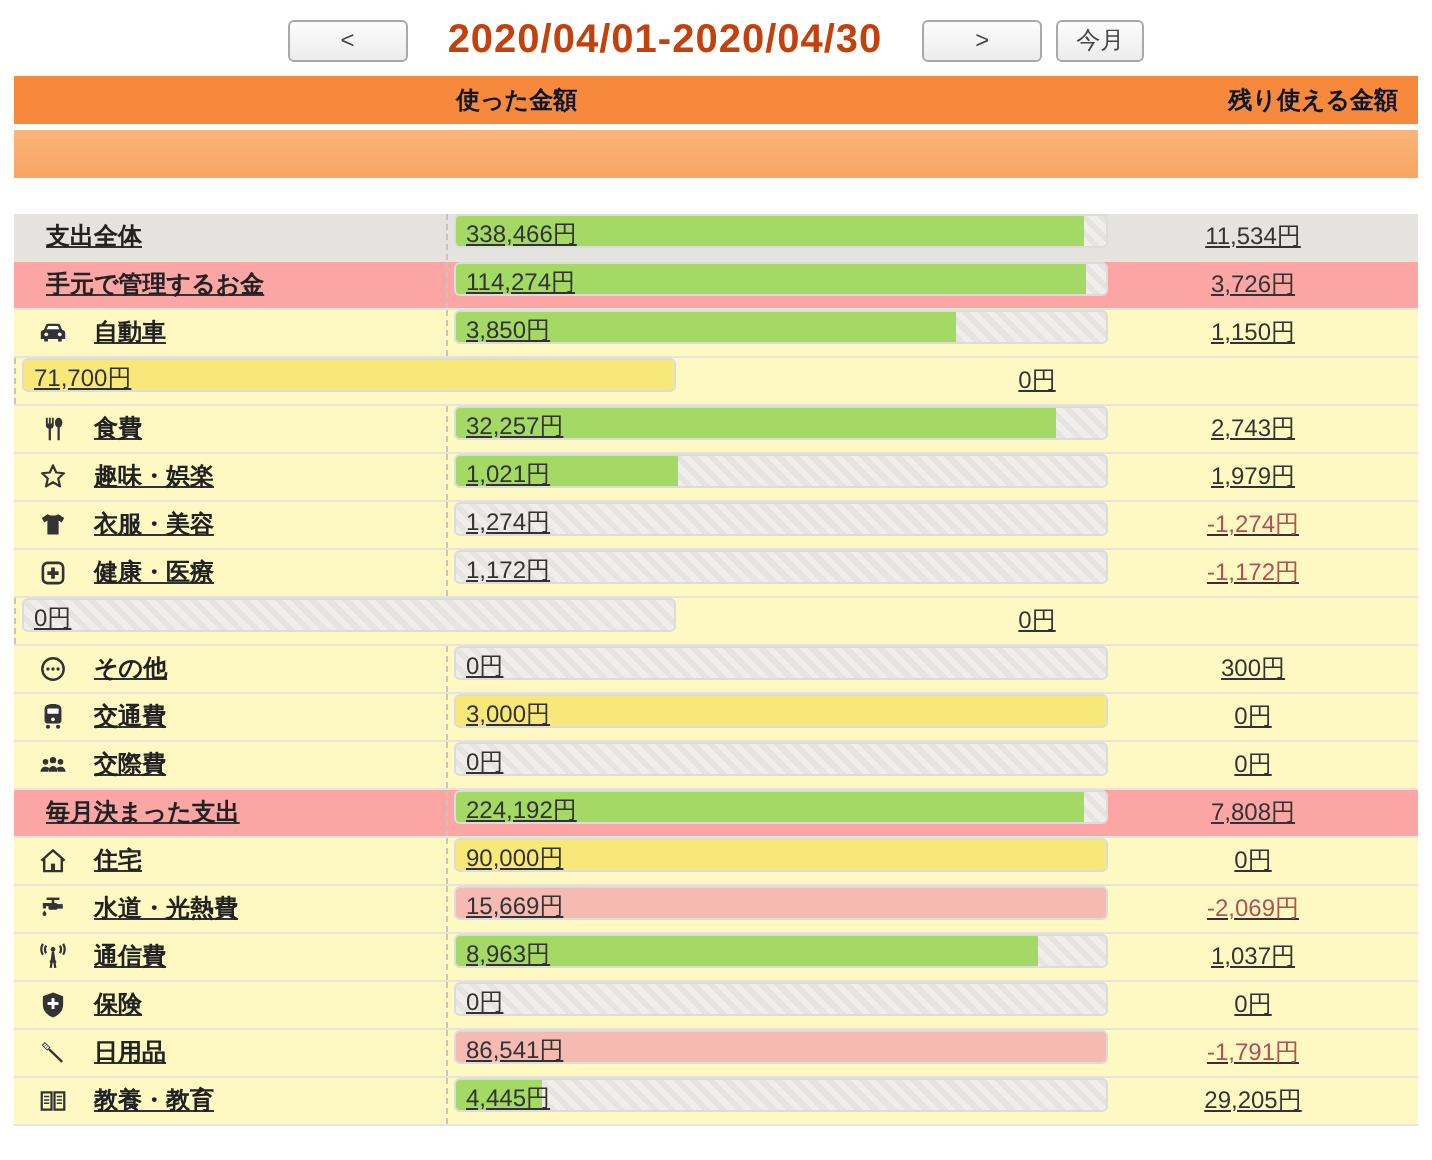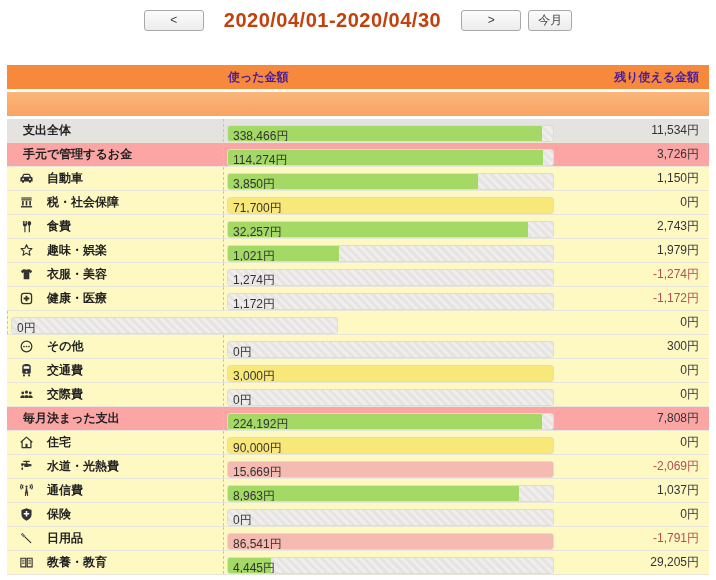--- a/index.html
+++ b/index.html
@@ -9,50 +9,50 @@
   
   .nav { height:38px; display:flex; align-items:center; justify-content:center; gap:20px; padding-top:2px; }
   .btn { background:linear-gradient(#fcfcfc,#ececec); border:1px solid #a9a9a9; border-radius:3px;
     font-size:12px; color:#444; height:21px; line-height:19px; text-align:center; cursor:pointer; }
   .btn-prev,.btn-next { width:60px; }
   .btn-today { padding:0 9px; margin-left:-13px; }
   .nav-title { font-size:20px; font-weight:bold; color:#c2410c; letter-spacing:.5px; }
 
   
   .table { margin:0 7px; }
-  .thead { background:#f6893c; height:24px; display:flex; align-items:center; color:#4c1d95;
-    font-size:12px; font-weight:bold;margin-top:27px; }
+  .thead { background:#f6893c; height:24px; display:flex; align-items:center; color:#0f172a;
+    font-size:12px; font-weight:bold; }
   .thead .h-cat { width:216px; }
   .thead .h-spent { width:331px; padding-left:5px; }
   .thead .h-remain { flex:1; text-align:right; padding-right:10px; }
   .subhead { background:linear-gradient(#fbb579,#f8a463); height:24px; margin-top:3px; }
-  .rows { margin-top:3px; }
+  .rows { margin-top:18px;text-decoration:underline; }
 
   .row { height:24px; display:flex; align-items:center; background:#fef9c3;
     border-bottom:1px solid #e8e5da; }
   .row.total { background:#e4e3df; }
   .row.section { background:#fca5a5; }
 
   .cat { width:216px; height:100%; display:flex; align-items:center; padding-left:16px;
     font-size:12px; font-weight:bold; color:#222; white-space:nowrap; overflow:hidden; }
   .row.item .cat { padding-left:12px; }
   .icon { width:28px; display:inline-flex; align-items:center; }
   .ic { width:15px; height:15px; }
 
   .barcol { width:331px; height:100%; border-left:1px dashed #c9c5ba; padding-left:3px;
-    display:flex; align-items:flex-end; }
+    display:flex; align-items:flex-start; }
   .track { position:relative; width:327px; height:17px; border:1px solid #dcdcd8; border-radius:3px;
     background:repeating-linear-gradient(45deg,#efeeec 0 3px,#e5e4e1 3px 6px); overflow:hidden; }
   .fill { position:absolute; left:0; top:0; bottom:0; width:0; }
   .fill.green  { background:#a3d964; }
   .fill.yellow { background:#f8e87a; }
   .fill.pink   { background:#f5bab2; }
   .spent { position:relative; font-size:12px; line-height:15px; padding-left:5px; color:#333; }
 
-  .remain { flex:1; text-align:right; padding-right:10px; font-size:12px; color:#333; }
+  .remain { flex:1; text-align:center; padding-right:10px; font-size:12px; color:#333; }
   .remain.neg { color:#b05050; }
 
   .defs { position:absolute; width:0; height:0; overflow:hidden; }
 </style>
 </head>
 <body>
 
 <svg class="defs" aria-hidden="true">
   <defs>
     <symbol id="i-car" viewBox="0 0 16 16">
@@ -201,28 +201,20 @@
           </span>
           <span class="name">自動車</span>
         </div>
       <div class="barcol">
           <div class="track"><div class="fill green" style="width: 77%;"></div><span class="spent">3,850円</span></div>
         </div>
       <div class="remain">1,150円</div>
     </div>
 
     <div class="row item">
-      <div class="cat">
-          <span class="icon">
-            <svg class="ic">
-              <use href="#i-bank"></use>
-            </svg>
-          </span>
-          <span class="name">税・社会保障</span>
-        </div>
       <div class="barcol">
           <div class="track"><div class="fill yellow" style="width: 100%;"></div><span class="spent">71,700円</span></div>
         </div>
       <div class="remain">0円</div>
     </div>
 
     <div class="row item">
       <div class="cat">
           <span class="icon">
             <svg class="ic">

